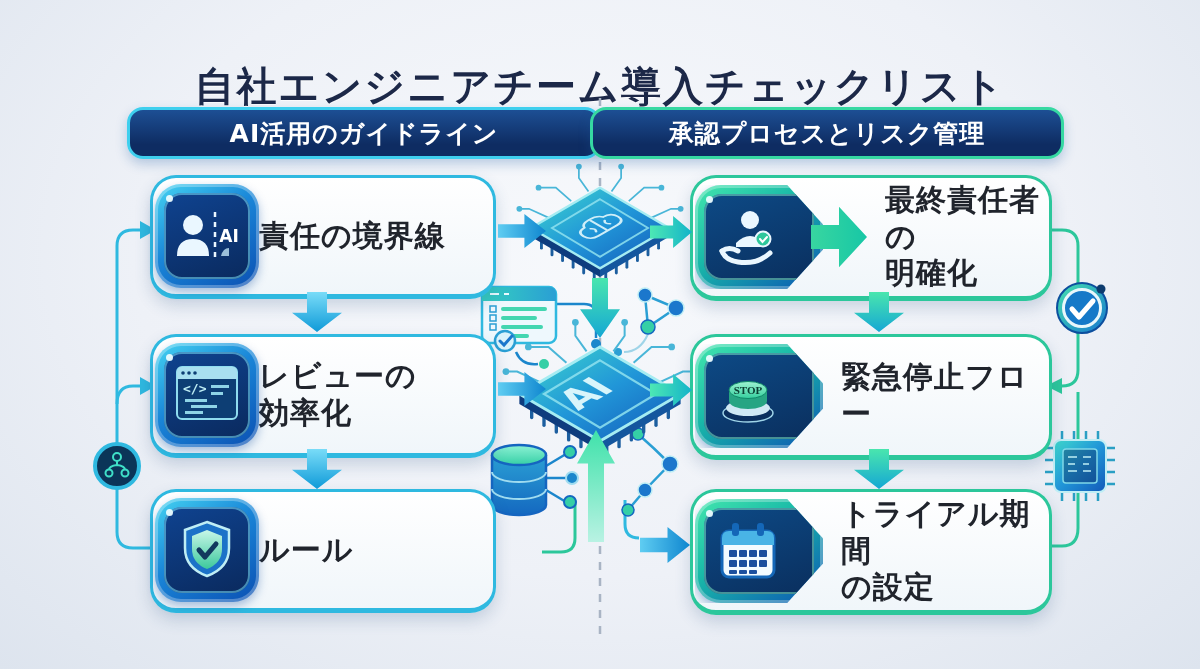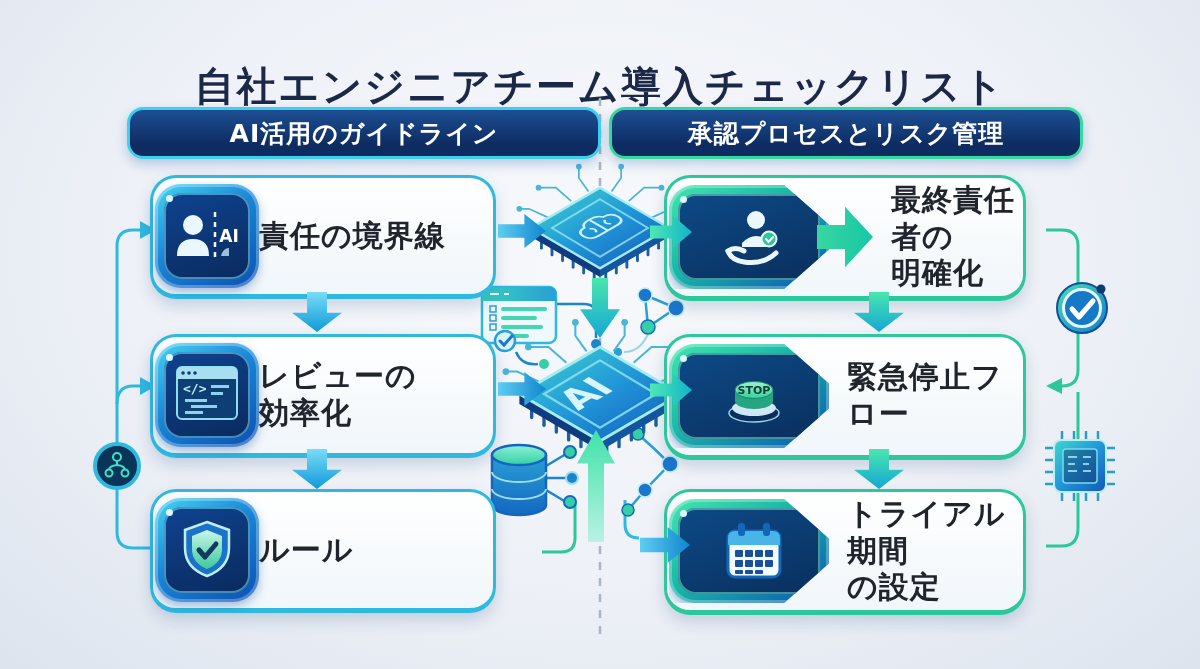--- a/index.html
+++ b/index.html
@@ -15,45 +15,45 @@
     margin-top:33px;
   }
   .col-header{
     position:absolute;top:107px;height:46px;width:468px;border-radius:16px;
     display:flex;align-items:center;justify-content:center;z-index:2;
     color:#ffffff;font-size:25px;font-weight:700;letter-spacing:1px;
     background:linear-gradient(180deg,#1d4f94 0%,#0e2c62 75%);
     box-shadow:0 5px 12px rgba(30,90,160,.28);
   }
   .col-header.hl{left:127px;border:3px solid #3ecfee;}
-  .col-header.hr{left:609px;border:3px solid #36d8a2;}
+  .col-header.hr{left:590px;border:3px solid #36d8a2;}
 
   .card{
     position:absolute;display:flex;align-items:center;border-radius:26px;z-index:2;
     background:linear-gradient(180deg,#ffffff 0%,#f0f6fa 100%);
     box-shadow:0 7px 16px rgba(40,80,130,.20);
   }
   .card.l{left:150px;width:340px;height:116px;border:3px solid #2fb9e0;border-bottom-width:5px;}
-  .card.r{left:664px;width:356px;height:118px;border:3px solid #2cc79b;border-bottom-width:5px;}
+  .card.r{left:690px;width:356px;height:118px;border:3px solid #2cc79b;border-bottom-width:5px;font-family:Liberation Serif, serif;}
   .lc1,.rc1{top:175px}.lc2,.rc2{top:334px}.lc3,.rc3{top:489px}
 
   .badge{
     position:relative;flex:none;width:104px;height:104px;margin-left:2px;border-radius:26px;
     display:flex;align-items:center;justify-content:center;
     background:linear-gradient(145deg,#45d5f2 0%,#1a86d8 45%,#0b4fb2 100%);
     box-shadow:inset 0 0 0 3px rgba(255,255,255,.28),0 4px 10px rgba(20,80,160,.35);
   }
   .badge::before{
     content:"";position:absolute;inset:9px;border-radius:18px;
     background:linear-gradient(160deg,#0f4390 0%,#0a2a5e 100%);
     box-shadow:inset 0 0 0 2px rgba(120,220,245,.55);
   }
   .badge::after{content:"";position:absolute;left:11px;top:11px;width:7px;height:7px;border-radius:50%;background:#eafcff;opacity:.95;}
   .badge svg{position:relative;}
-  .badge.green{background:linear-gradient(145deg,#43e6ad 0%,#19b9a8 42%,#0c53b4 100%);padding-left:32px;}
+  .badge.green{background:linear-gradient(145deg,#43e6ad 0%,#19b9a8 42%,#0c53b4 100%);}
   .badge.green::before{background:linear-gradient(160deg,#0d4a86 0%,#0a2f5e 100%);box-shadow:inset 0 0 0 2px rgba(130,240,200,.5);}
   .badge.pointed{width:128px;border-radius:26px;clip-path:polygon(0 0,72% 0,100% 38%,100% 62%,72% 100%,0 100%);}
   .badge.pointed svg{margin-right:22px;}
 
   .label{font-size:30px;font-weight:800;color:#20242c;line-height:1.22;letter-spacing:1px;}
   .card.r .label{margin-left:18px;}
   .ga-inline{
     flex:none;width:56px;height:66px;margin-left:-12px;
     clip-path:polygon(0 32%,50% 32%,50% 4%,100% 50%,50% 96%,50% 68%,0 68%);
     background:linear-gradient(90deg,#38d6a0,#17c7a6);

